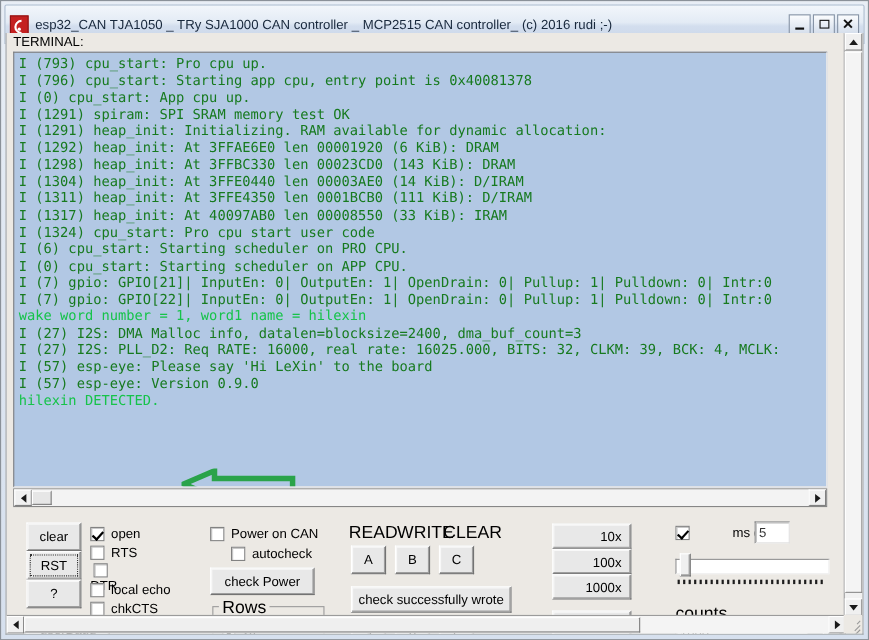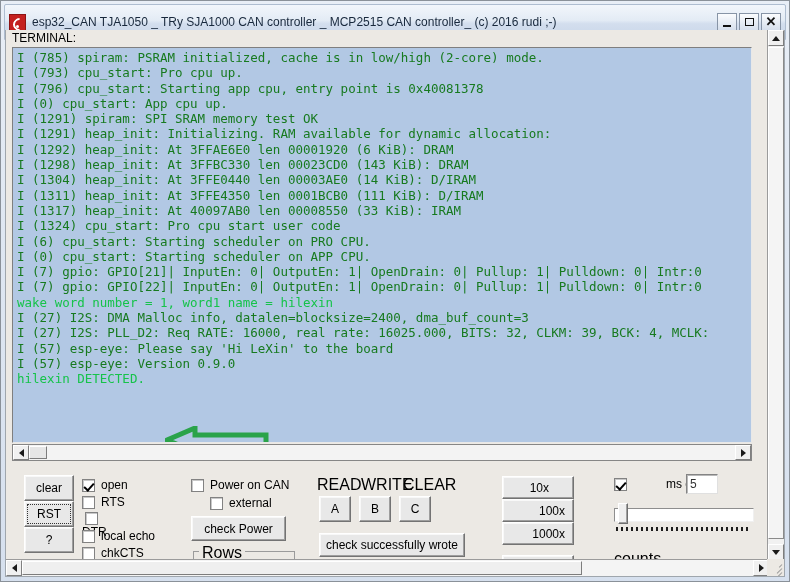--- a/index.html
+++ b/index.html
@@ -497,21 +497,20 @@
         </span>
     </span>
   </div>
 
   <div class="client">
 
     <div class="terminal-label">TERMINAL:</div>
 
     <div class="terminal-wrap">
       <div class="terminal-inner" id="terminal-lines">
-          <div class="tline">I (785) spiram: PSRAM initialized, cache is in low/high (2-core) mode.</div>
           <div class="tline">I (793) cpu_start: Pro cpu up.</div>
           <div class="tline">I (796) cpu_start: Starting app cpu, entry point is 0x40081378</div>
           <div class="tline">I (0) cpu_start: App cpu up.</div>
           <div class="tline">I (1291) spiram: SPI SRAM memory test OK</div>
           <div class="tline">I (1291) heap_init: Initializing. RAM available for dynamic allocation:</div>
           <div class="tline">I (1292) heap_init: At 3FFAE6E0 len 00001920 (6 KiB): DRAM</div>
           <div class="tline">I (1298) heap_init: At 3FFBC330 len 00023CD0 (143 KiB): DRAM</div>
           <div class="tline">I (1304) heap_init: At 3FFE0440 len 00003AE0 (14 KiB): D/IRAM</div>
           <div class="tline">I (1311) heap_init: At 3FFE4350 len 0001BCB0 (111 KiB): D/IRAM</div>
           <div class="tline">I (1317) heap_init: At 40097AB0 len 00008550 (33 KiB): IRAM</div>
@@ -580,39 +579,39 @@
         <span class="circ sel"></span>
         <span>24</span>
       </div>
 
       <div class="cbx" style="left:185px; top:15px;">
         <span class="box"></span>
         <span>Power on CAN</span>
       </div>
       <div class="cbx" style="left:204px; top:33px;">
         <span class="box"></span>
-        <span>external</span>
+        <span>autocheck</span>
       </div>
       <div class="btn" style="left:185px; top:53px; width:95px; height:25px;">check Power</div>
 
       <div class="statictext" style="left:311px; top:13px;">READ</div>
       <div class="statictext" style="left:355px; top:13px;">WRITE</div>
       <div class="statictext" style="left:397px; top:13px;">CLEAR</div>
 
       <div class="btn" style="left:313px; top:33px; width:32px; height:26px;">A</div>
       <div class="btn" style="left:353px; top:33px; width:32px; height:26px;">B</div>
       <div class="btn" style="left:393px; top:33px; width:32px; height:26px;">C</div>
 
       <div class="btn" style="left:313px; top:70px; width:146px; height:24px;">check successfully wrote</div>
 
       <div class="btn" style="left:313px; top:100px; width:32px; height:26px;">a</div>
       <div class="btn" style="left:353px; top:100px; width:32px; height:26px;">b</div>
       <div class="btn" style="left:393px; top:100px; width:32px; height:26px;">c</div>
 
-      <div class="btn" style="left:496px; top:13px; width:72px; height:23px; justify-content:flex-end; padding-right:24px;">10x</div>
+      <div class="btn" style="left:496px; top:13px; width:72px; height:23px; justify-content:flex-end; padding-right:8px;">10x</div>
       <div class="btn" style="left:496px; top:36px; width:72px; height:23px; justify-content:flex-end; padding-right:8px;">100x</div>
       <div class="btn" style="left:496px; top:59px; width:72px; height:23px; justify-content:flex-end; padding-right:8px;">1000x</div>
       <div class="btn" style="left:496px; top:92px; width:72px; height:26px;">custom x</div>
 
       <div class="cbx" style="left:608px; top:14px;gap:33px;">
         <span class="box checked"></span>
         <span>ms delay</span>
       </div>
       <div class="txtfield" style="left:680px; top:11px; width:32px; height:20px;">5</div>
 

